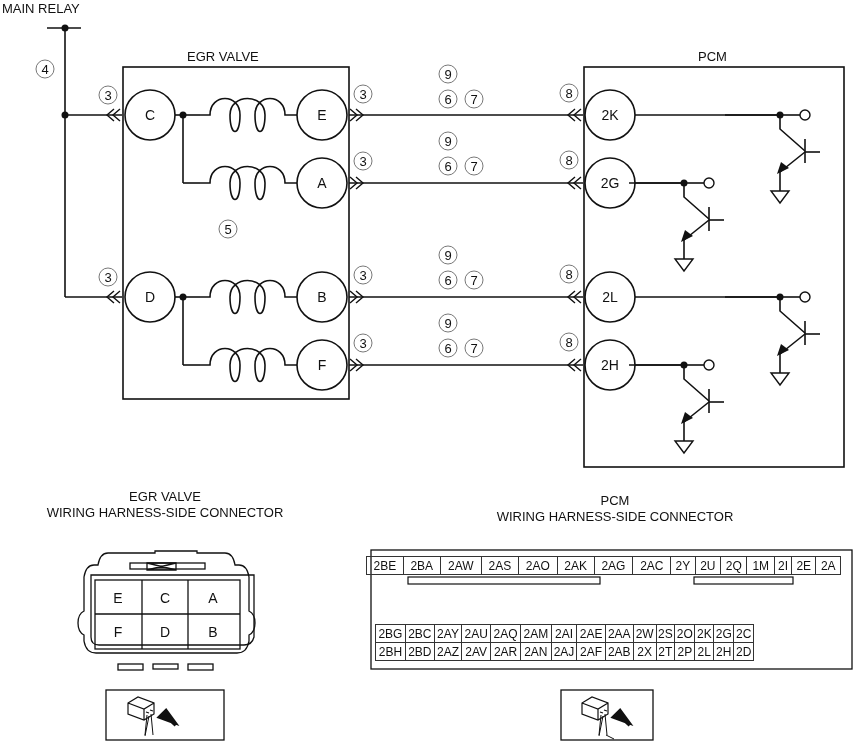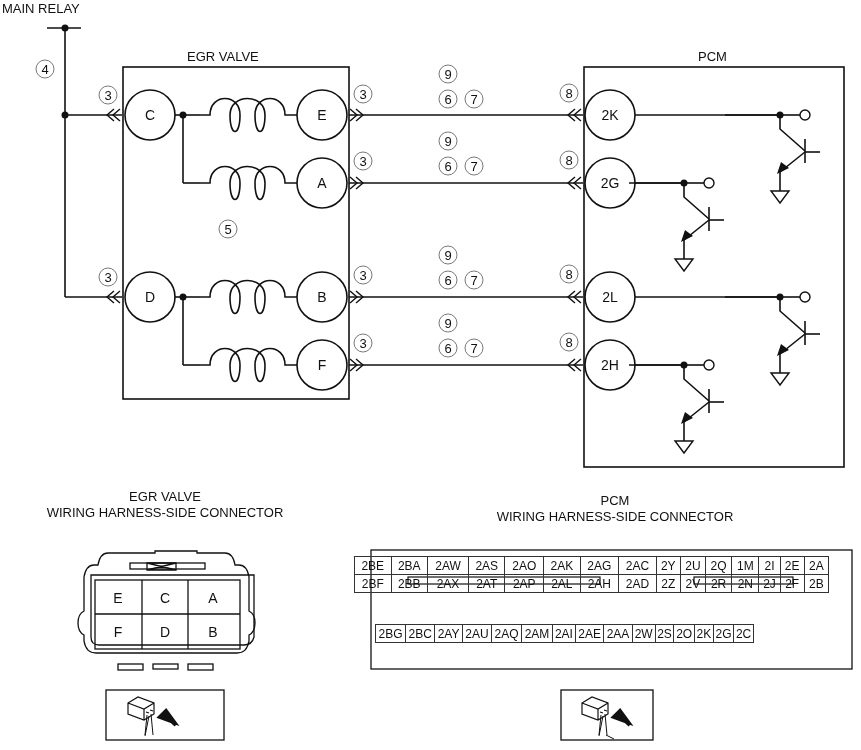--- a/index.html
+++ b/index.html
@@ -263,55 +263,38 @@
 
 <div class="cap" style="left:0; top:489px; width:330px;">
   <div>EGR VALVE</div>
   <div>WIRING HARNESS-SIDE CONNECTOR</div>
 </div>
 <div class="cap" style="left:450px; top:493px; width:330px;">
   <div>PCM</div>
   <div>WIRING HARNESS-SIDE CONNECTOR</div>
 </div>
 
-<table class="pcm" id="pcm-top" style="left:354px; top:556px; width:475px;">
+<table class="pcm" id="pcm-top" style="left:366px; top:556px; width:475px;">
     <tbody>
       <tr>
         <td>2BE</td>
         <td>2BA</td>
         <td>2AW</td>
         <td>2AS</td>
         <td>2AO</td>
         <td>2AK</td>
         <td>2AG</td>
         <td>2AC</td>
         <td>2Y</td>
         <td>2U</td>
         <td>2Q</td>
         <td>1M</td>
         <td>2I</td>
         <td>2E</td>
         <td>2A</td>
-      </tr>
-      <tr>
-        <td>2BF</td>
-        <td>2BB</td>
-        <td>2AX</td>
-        <td>2AT</td>
-        <td>2AP</td>
-        <td>2AL</td>
-        <td>2AH</td>
-        <td>2AD</td>
-        <td>2Z</td>
-        <td>2V</td>
-        <td>2R</td>
-        <td>2N</td>
-        <td>2J</td>
-        <td>2F</td>
-        <td>2B</td>
       </tr>
     </tbody>
   </table>
 <table class="pcm" id="pcm-bot" style="left:375px; top:624px; width:379px;">
     <tbody>
       <tr>
         <td>2BG</td>
         <td>2BC</td>
         <td>2AY</td>
         <td>2AU</td>
@@ -320,14 +303,31 @@
         <td>2AI</td>
         <td>2AE</td>
         <td>2AA</td>
         <td>2W</td>
         <td>2S</td>
         <td>2O</td>
         <td>2K</td>
         <td>2G</td>
         <td>2C</td>
       </tr>
+      <tr>
+        <td>2BH</td>
+        <td>2BD</td>
+        <td>2AZ</td>
+        <td>2AV</td>
+        <td>2AR</td>
+        <td>2AN</td>
+        <td>2AJ</td>
+        <td>2AF</td>
+        <td>2AB</td>
+        <td>2X</td>
+        <td>2T</td>
+        <td>2P</td>
+        <td>2L</td>
+        <td>2H</td>
+        <td>2D</td>
+      </tr>
     </tbody>
   </table>
 
 </body></html>

